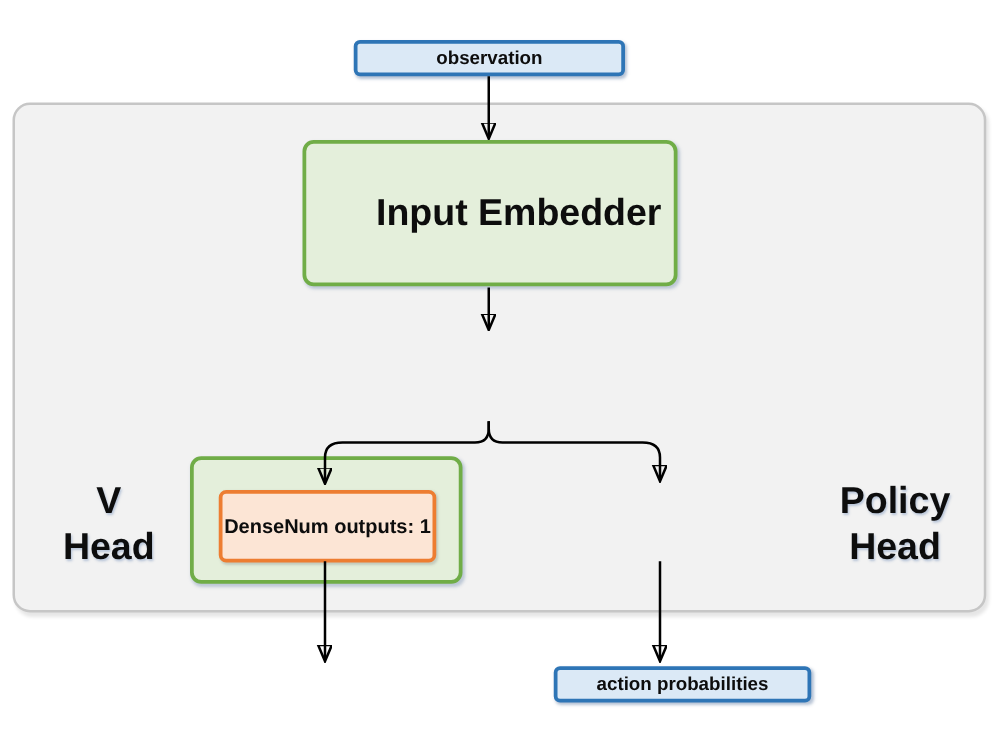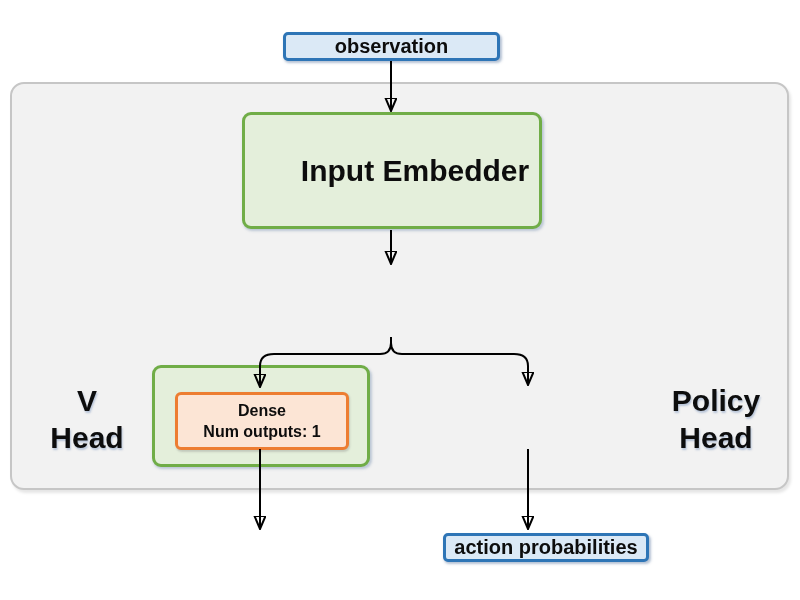--- a/index.html
+++ b/index.html
@@ -20,32 +20,32 @@
     border-radius:14px;
     box-shadow:2px 3px 3px rgba(0,0,0,0.10);
   }
 
   .box{
     position:absolute;display:flex;align-items:center;justify-content:center;
     box-sizing:border-box;color:var(--text);text-align:center;
   }
   .blue{
     background:var(--blue-fill);border:3px solid var(--blue-border);
-    border-radius:5px;font-weight:bold;font-size:20px;
+    border-radius:5px;font-weight:bold;font-size:15px;
     box-shadow:1.5px 2px 2.5px rgba(90,120,160,0.45);
   }
   .green{
     background:var(--green-fill);border:3px solid var(--green-border);
     border-radius:9px;font-weight:bold;font-size:30px;
     box-shadow:1.5px 2px 2.5px rgba(90,120,160,0.35);
     padding-left:46px;
   }
   .orange{
     background:var(--orange-fill);border:3px solid var(--orange-border);
-    border-radius:6px;flex-direction:column;line-height:21px;font-size:16px;
+    border-radius:6px;flex-direction:row;line-height:21px;font-size:16px;
     box-shadow:1px 1.5px 2px rgba(120,120,120,0.3);
   }
   .orange .layer-title{font-weight:bold;}
 
   .observation{left:283px;top:32px;width:217px;height:29px;}
   .input-embedder{left:242px;top:112px;width:300px;height:117px;}
   .middleware{left:240px;top:265px;width:303px;height:71px;}
 
   .v-head-box{left:152px;top:365px;width:218px;height:102px;}
   .v-dense{left:20px;top:24px;width:174px;height:58px;}

